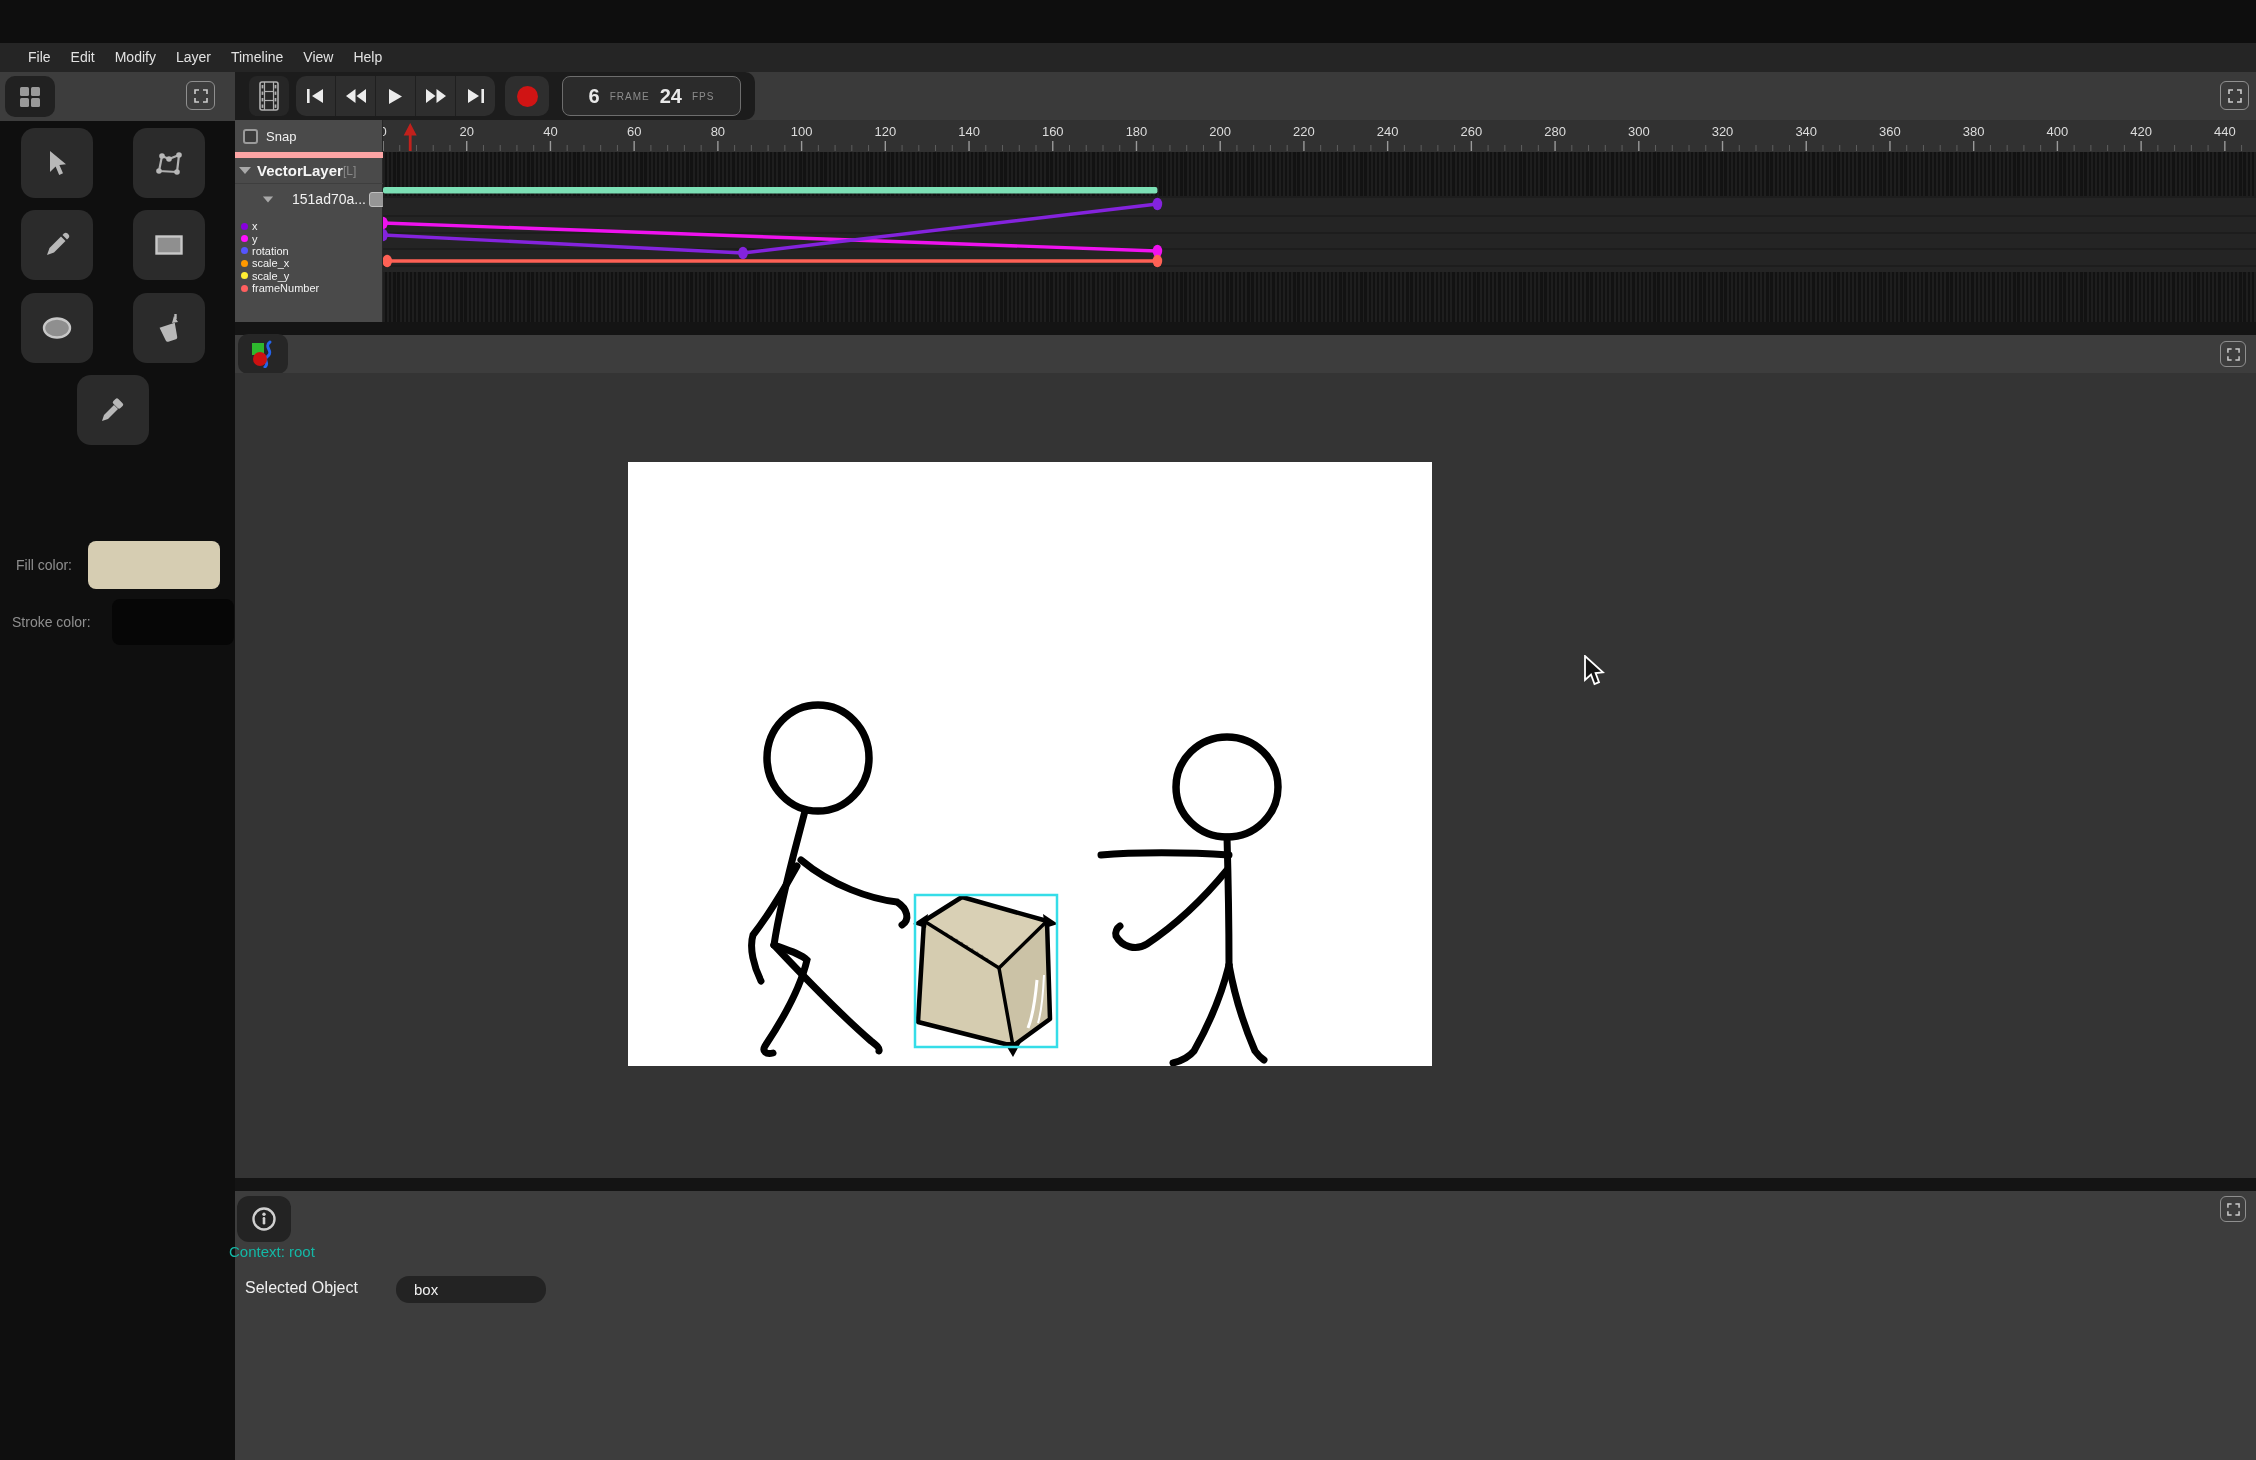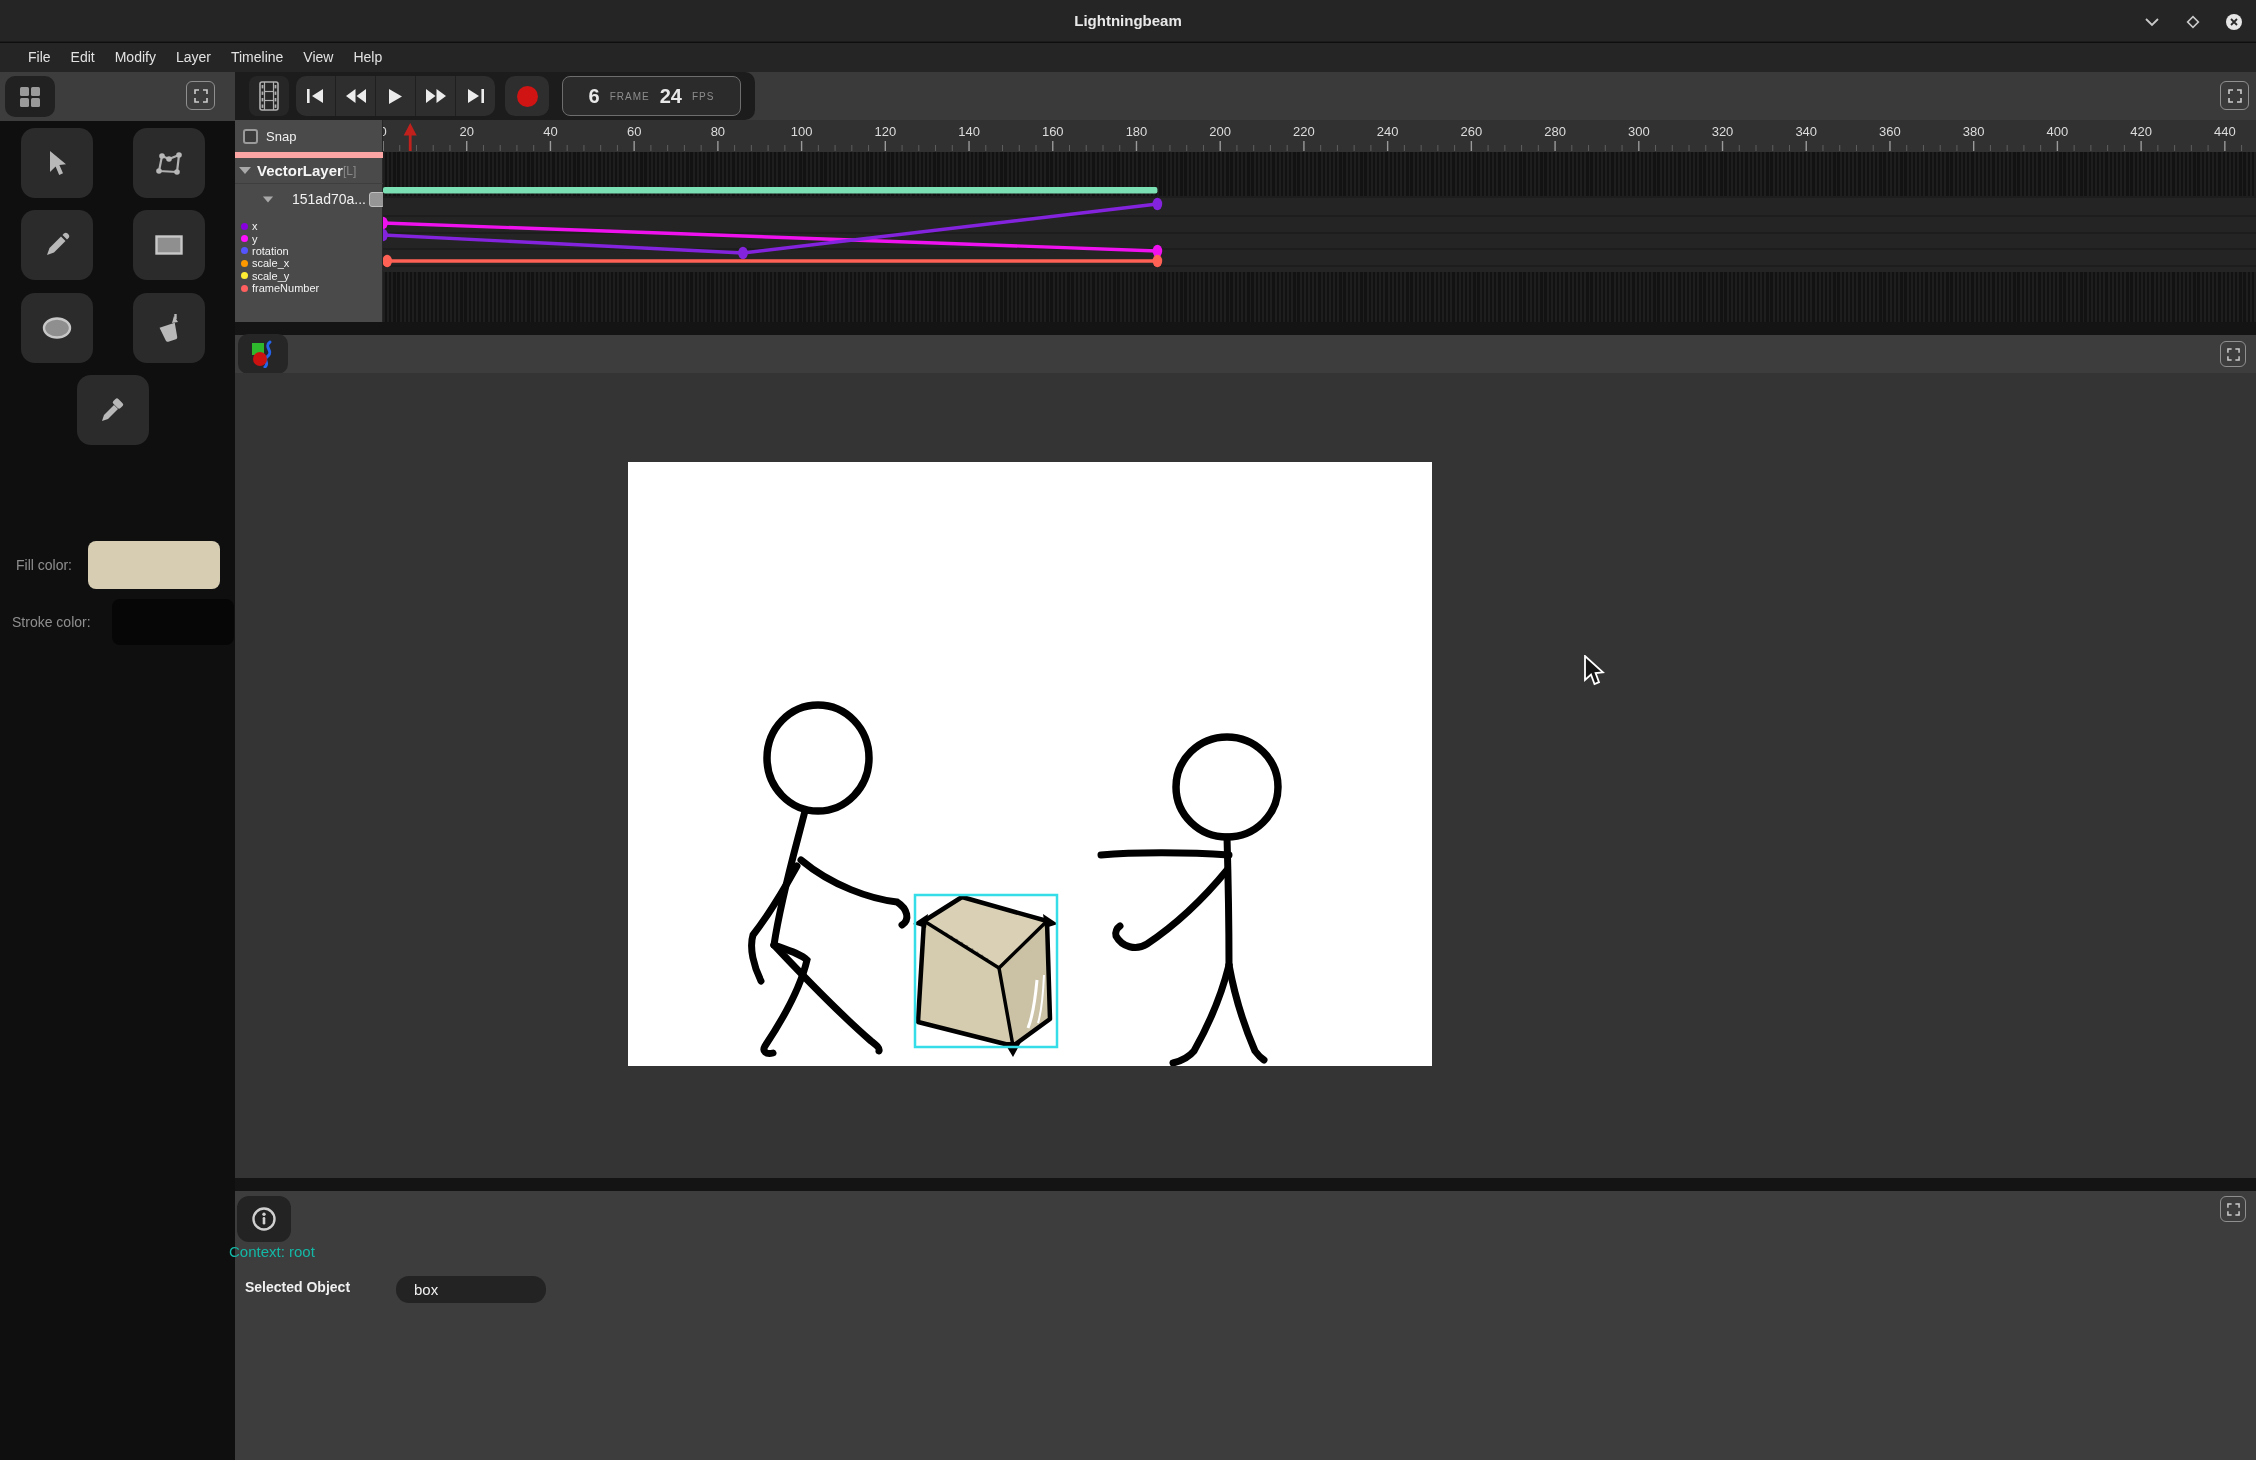--- a/index.html
+++ b/index.html
@@ -68,47 +68,28 @@
   #canvas-header { left:235px; top:335px; width:2021px; height:38px; background:#3d3d3d; }
   #shapes-btn { left:238px; top:334px; width:50px; height:40px; background:#262626; border-radius:10px; display:flex; align-items:center; justify-content:center; }
   #canvas-area { left:235px; top:373px; width:2021px; height:805px; background:#343434; }
   #stage { left:628px; top:462px; width:804px; height:604px; background:#ffffff; }
 
   
   #bottom-strip { left:235px; top:1178px; width:2021px; height:13px; background:#141414; }
   #bottom-panel { left:235px; top:1191px; width:2021px; height:269px; background:#3d3d3d; }
   #info-btn { left:237px; top:1196px; width:54px; height:46px; background:#232323; border-radius:12px; display:flex; align-items:center; justify-content:center; }
   #context-text { left:229px; top:1243px; color:#14b8a6; font-size:15px; }
-  #selected-label { left:245px; top:1279px; color:#f0f0f0; font-size:14px;font-weight:bold; }
+  #selected-label { left:245px; top:1279px; color:#f0f0f0; font-size:16px; }
   #selected-field { left:396px; top:1276px; width:150px; height:27px; background:#232323; border-radius:13px; color:#f0f0f0; font-size:15px; line-height:27px; padding-left:18px; }
 </style>
 </head>
 <body>
 
 <div id="root">
 
-  <div id="titlebar" class="abs">
-    <div id="window-title">Lightningbeam</div>
-    <div class="abs winctl" style="left:2143px;">
-      <svg width="16" height="16" viewBox="0 0 16 16">
-          <polyline points="2,5 8,11 14,5" fill="none" stroke="#c9c9c9" stroke-width="1.8"></polyline>
-        </svg>
-    </div>
-    <div class="abs winctl" style="left:2184px;">
-      <svg width="16" height="16" viewBox="0 0 16 16">
-          <rect x="4.2" y="4.2" width="7.6" height="7.6" fill="none" stroke="#c9c9c9" stroke-width="1.6" transform="rotate(45 8 8)"></rect>
-        </svg>
-    </div>
-    <div class="abs winctl" style="left:2225px;">
-      <svg width="18" height="18" viewBox="0 0 18 18">
-          <circle cx="9" cy="9" r="8" fill="#e6e6e6"></circle>
-          <path d="M6 6 L12 12 M12 6 L6 12" stroke="#2a2a2a" stroke-width="1.8"></path>
-        </svg>
-    </div>
-  </div>
 
   <div id="menubar" class="abs">
       <div class="menu-item">File</div>
       <div class="menu-item">Edit</div>
       <div class="menu-item">Modify</div>
       <div class="menu-item">Layer</div>
       <div class="menu-item">Timeline</div>
       <div class="menu-item">View</div>
       <div class="menu-item">Help</div>
     </div>

